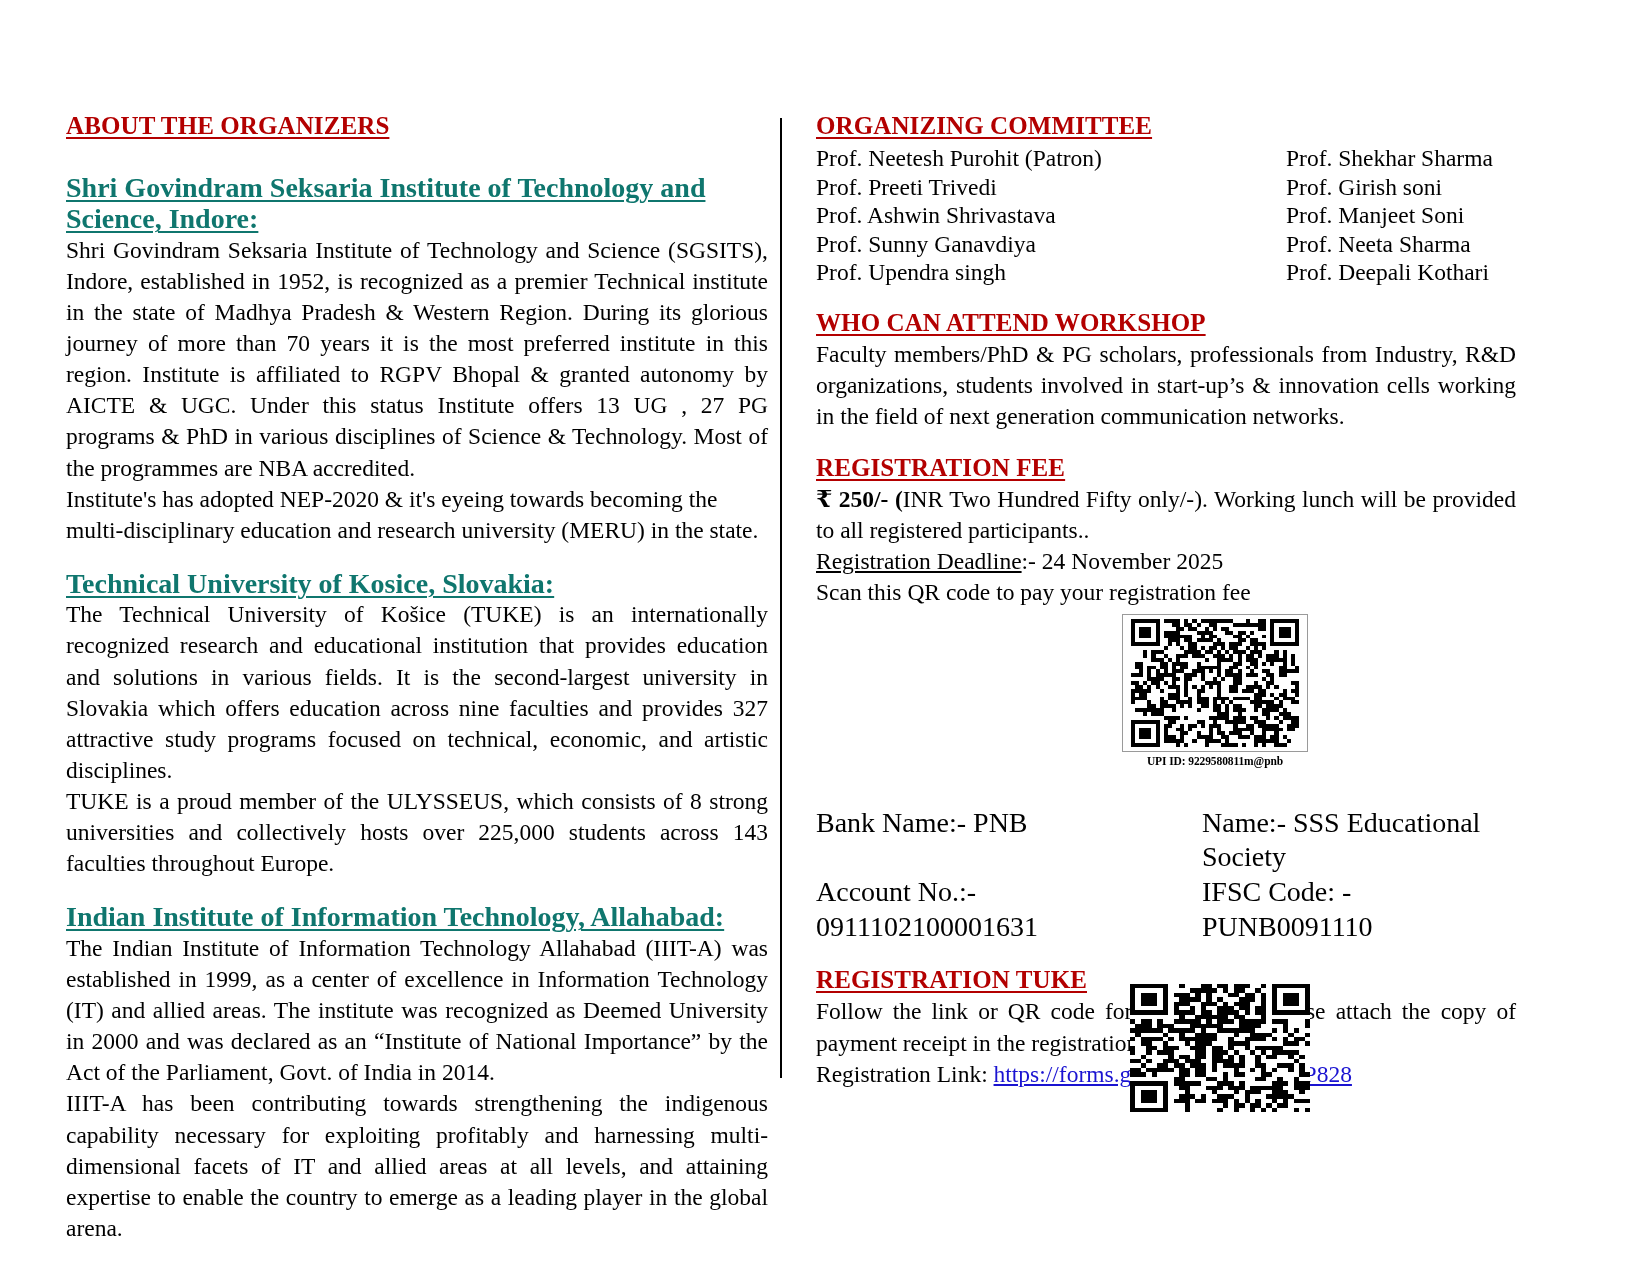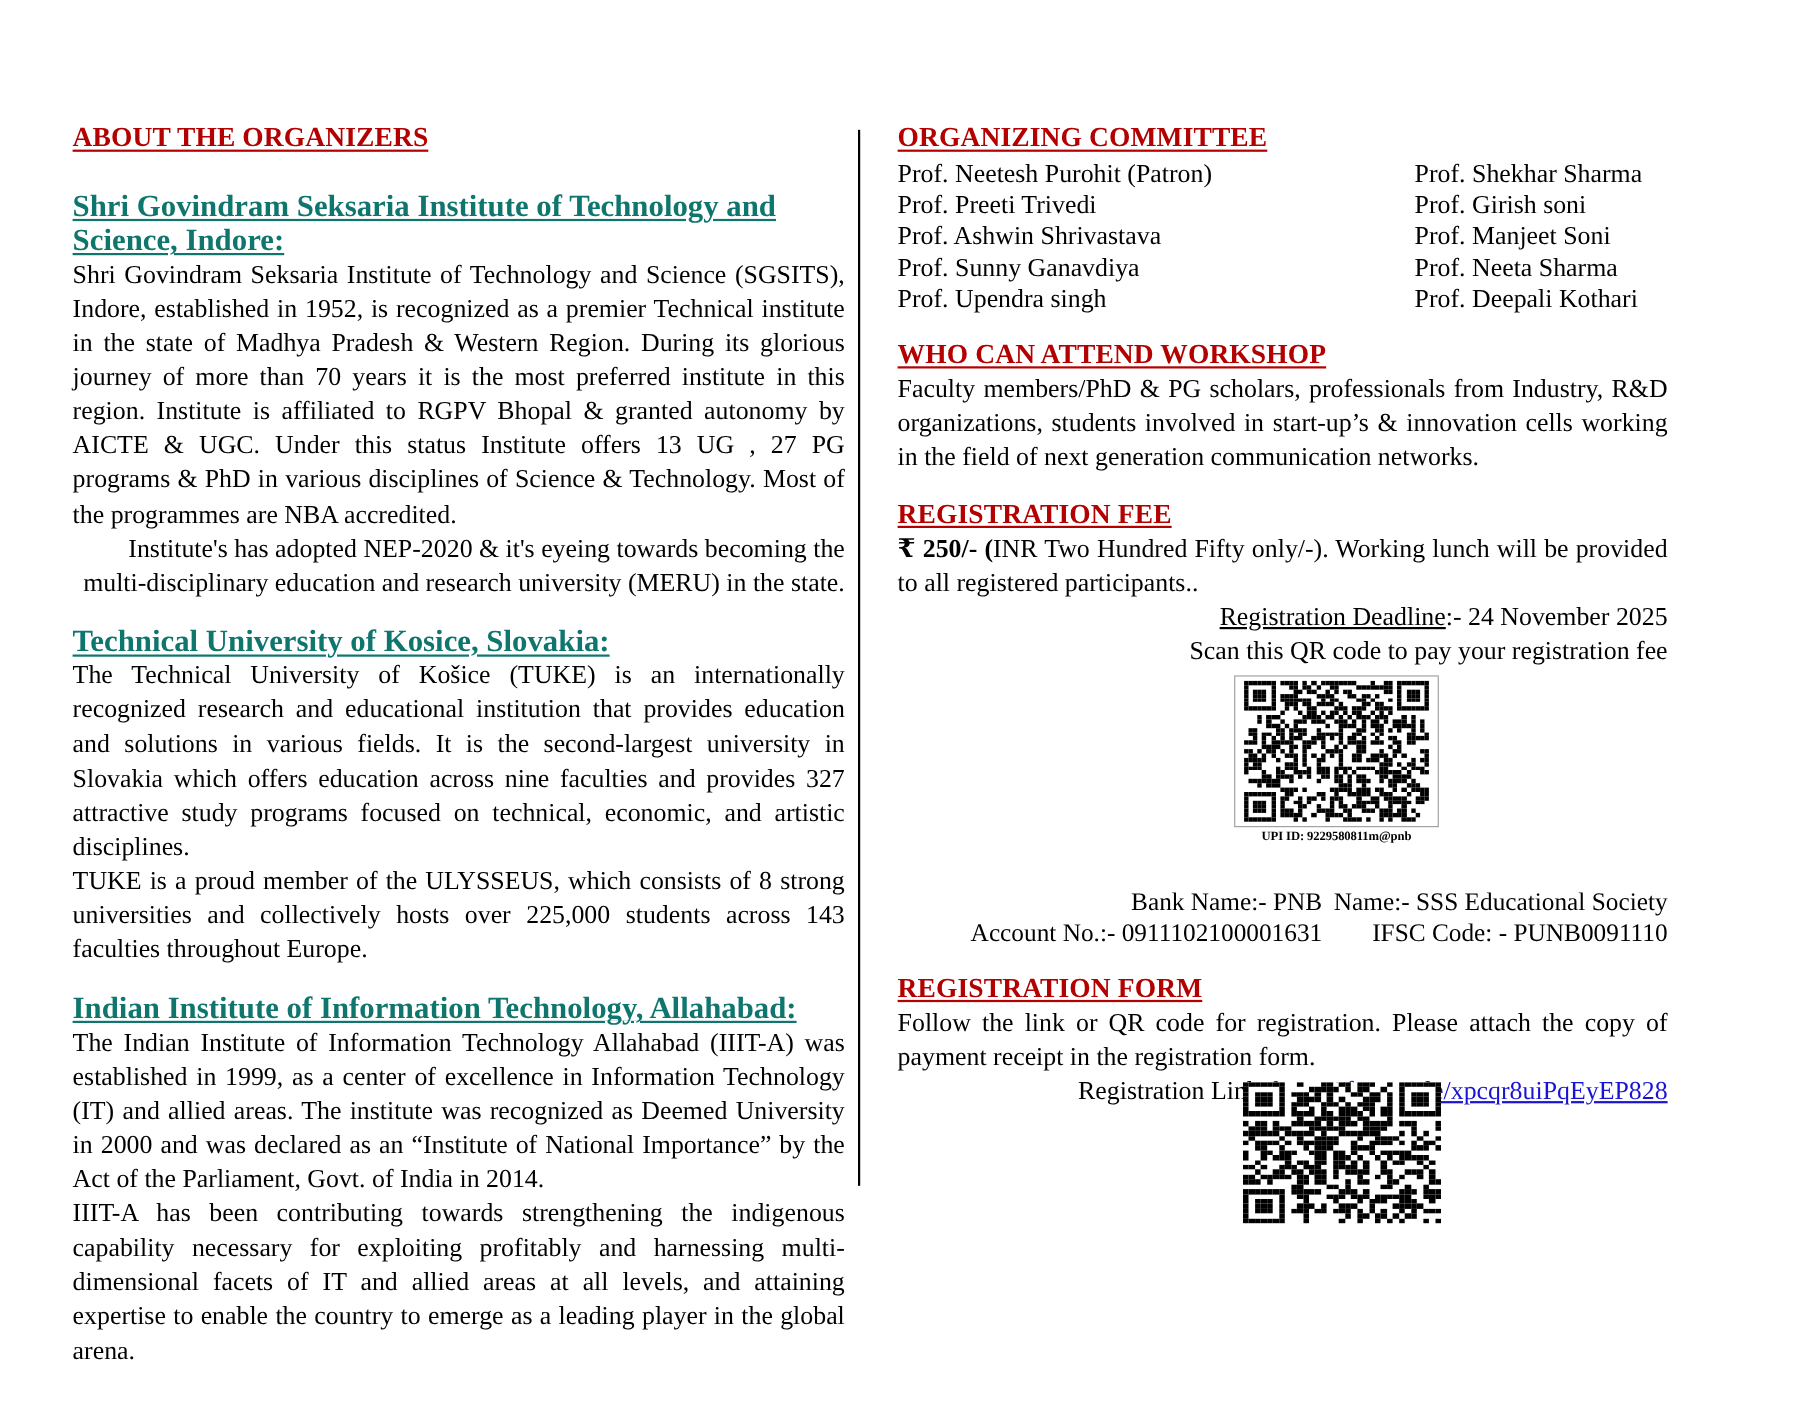--- a/index.html
+++ b/index.html
@@ -79,21 +79,21 @@
     font-size: 23.5px;
     line-height: 1.325;
     margin: 0;
     text-align: justify;
     text-justify: inter-word;
   }
   p.flow {
     font-size: 23.5px;
     line-height: 1.325;
     margin: 0;
-    text-align: right;
+    text-align: left;
   }
   .gap-lg { height: 30px; }
   .gap-md { height: 22px; }
 
   
   .committee {
     position: relative;
     margin-top: 4px;
   }
   .committee .row {
@@ -103,23 +103,22 @@
   }
   .committee .c1 { width: 470px; flex: 0 0 470px; }
   .committee .c2 { flex: 1 1 auto; }
 
   
   .bank {
     margin-top: 2px;
   }
   .bank .row {
     display: flex;
-    font-size: 23px;
+    font-size: 28px;
     line-height: 1.24;
-    text-align: right;
   }
   .bank .b1 { width: 386px; flex: 0 0 386px; }
   .bank .b2 { flex: 1 1 auto; }
 
   
   .qr-wrap-pay {
     position: absolute;
     left: 1122px;
     top: 614px;
     width: 186px;
@@ -244,21 +243,21 @@
         <div class="b2">Name:- SSS Educational Society</div>
       </div>
       <div class="row">
         <div class="b1">Account No.:- 0911102100001631</div>
         <div class="b2">IFSC Code: - PUNB0091110</div>
       </div>
     </div>
 
     <div class="gap-md"></div>
 
-    <div class="sec-head"><span class="u">REGISTRATION FORM</span></div>
+    <div class="sec-head"><span class="u">REGISTRATION TUKE</span></div>
     <p class="body">Follow the link or QR code for registration. Please attach the copy of payment receipt in the registration form.</p>
     <p class="flow"><span>Registration Link: </span><a class="link" href="#">https://forms.gle/xpcqr8uiPqEyEP828</a></p>
 
   </div>
 
   <div class="qr-wrap-pay">
     <div class="qr-grid" id="qr-pay" style="grid-template-columns: repeat(41, 1fr); grid-template-rows: repeat(33, 1fr);">
         <i class="on"></i>
         <i class="on"></i>
         <i class="on"></i>

